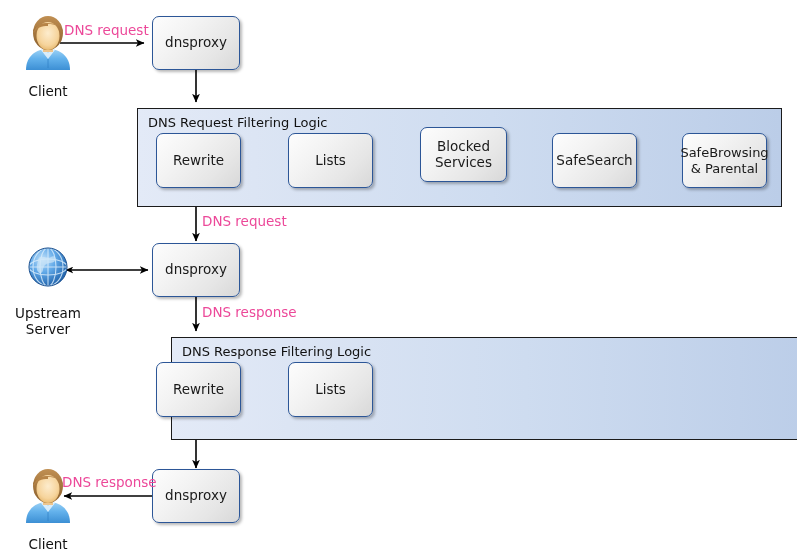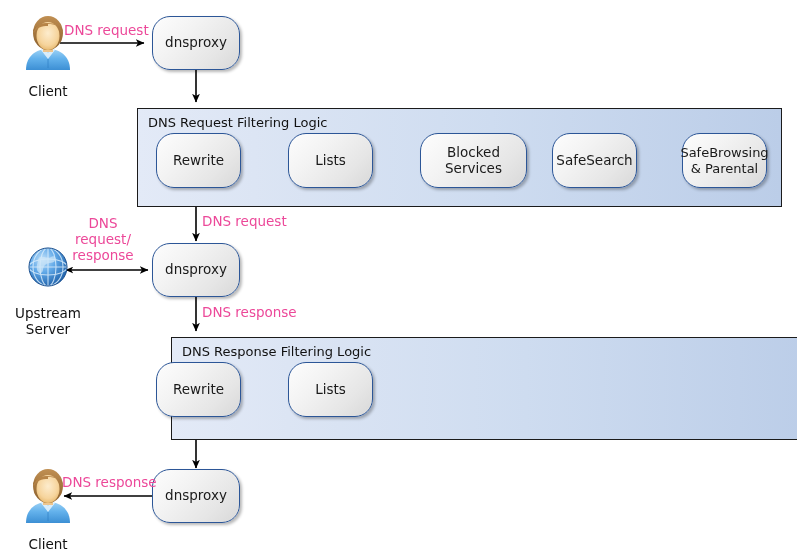--- a/index.html
+++ b/index.html
@@ -38,21 +38,21 @@
     line-height: 16px;
     color: #111111;
     white-space: nowrap;
   }
 
   
   .box {
     position: absolute;
     box-sizing: border-box;
     border: 1.4px solid #2c5697;
-    border-radius: 18px;
+    border-radius: 7px;
     background: linear-gradient(135deg, #fdfdfd 0%, #f3f3f3 35%, #e6e6e6 72%, #d8d8d8 100%);
     box-shadow: 2px 2px 3px rgba(0,0,0,0.28);
     display: flex;
     align-items: center;
     justify-content: center;
     text-align: center;
     font-size: 13.5px;
     line-height: 15.5px;
     color: #1a1a1a;
     padding: 0 17px;
@@ -176,21 +176,21 @@
   </div>
 
   <div class="box" style="left:156px; top:133px; width:85px; height:55px;">
     <span>Rewrite</span>
   </div>
 
   <div class="box" style="left:288px; top:133px; width:85px; height:55px;">
     <span>Lists</span>
   </div>
 
-  <div class="box" style="left:420px; top:133px; width:107px; height:55px;">
+  <div class="box" style="left:420px; top:127px; width:87px; height:55px;">
     <span class="multiline" style="white-space:pre-line;">Blocked
 Services</span>
   </div>
 
   <div class="box" style="left:552px; top:133px; width:85px; height:55px;">
     <span>SafeSearch</span>
   </div>
 
   <div class="box" style="left:682px; top:133px; width:85px; height:55px; font-size:13px;">
     <span style="white-space:pre-line;">SafeBrowsing
@@ -220,23 +220,20 @@
       <circle cx="24" cy="24" r="19" fill="none" stroke="#1b4f8e" stroke-width="1"></circle>
     </svg>
   </div>
   <div class="caption" style="left:4px; top:292px; width:88px; white-space:pre-line;">Upstream
 Server</div>
 
   <div class="box" style="left:152px; top:243px; width:88px; height:54px;">
     <span>dnsproxy</span>
   </div>
 
-  <div class="lbl" style="left:62px; top:215px; width:82px; text-align:center; white-space:pre-line;">DNS
-request/
-response</div>
 
   <div class="lbl" style="left:202px; top:304px;">DNS response</div>
 
   <div class="panel" style="left:137px; top:337px; width:645px; height:103px;margin-left:34px;">
     <div class="panel-title">DNS Response Filtering Logic</div>
   </div>
 
   <div class="box" style="left:156px; top:362px; width:85px; height:55px;">
     <span>Rewrite</span>
   </div>

